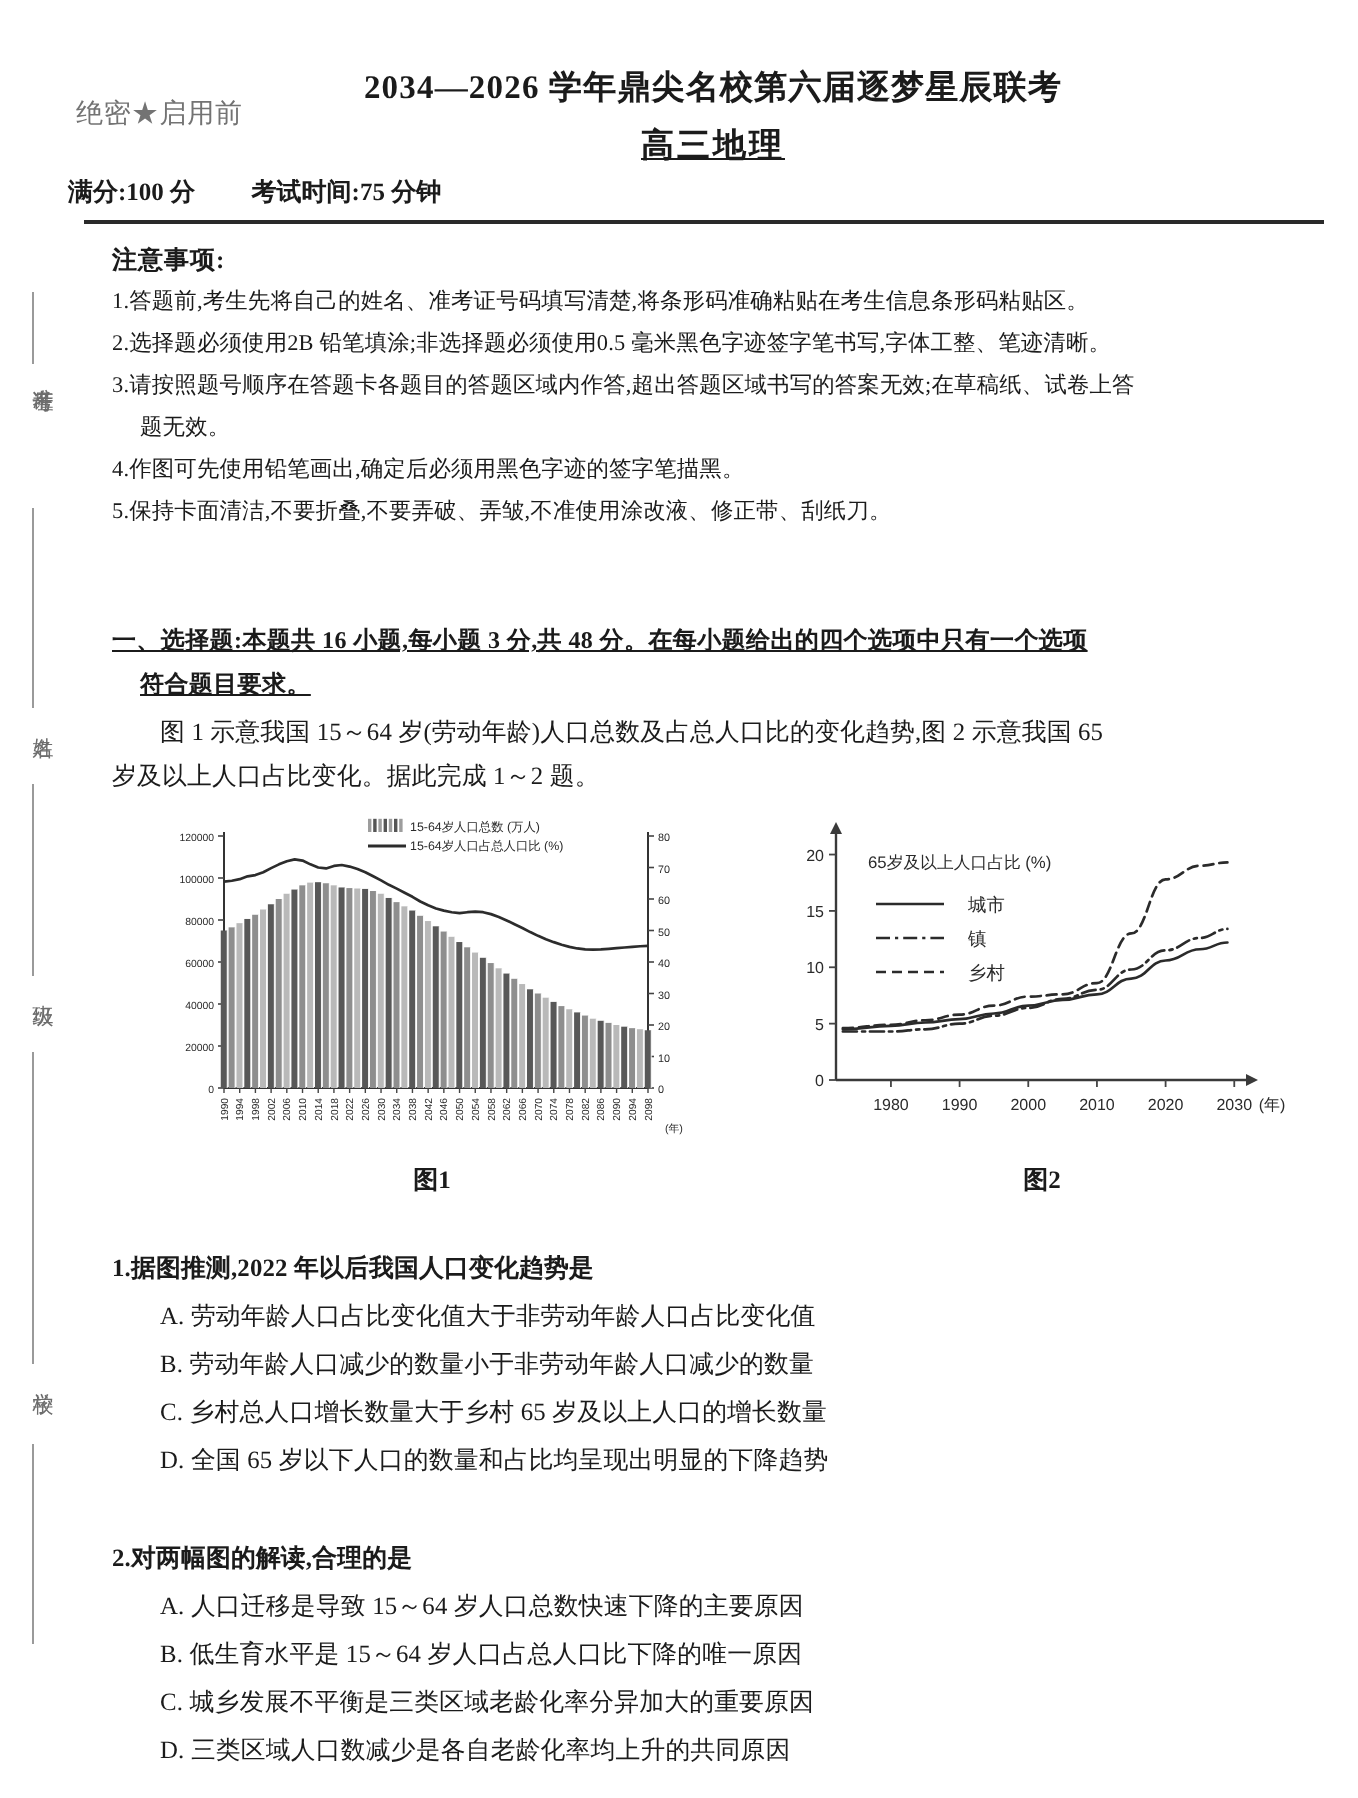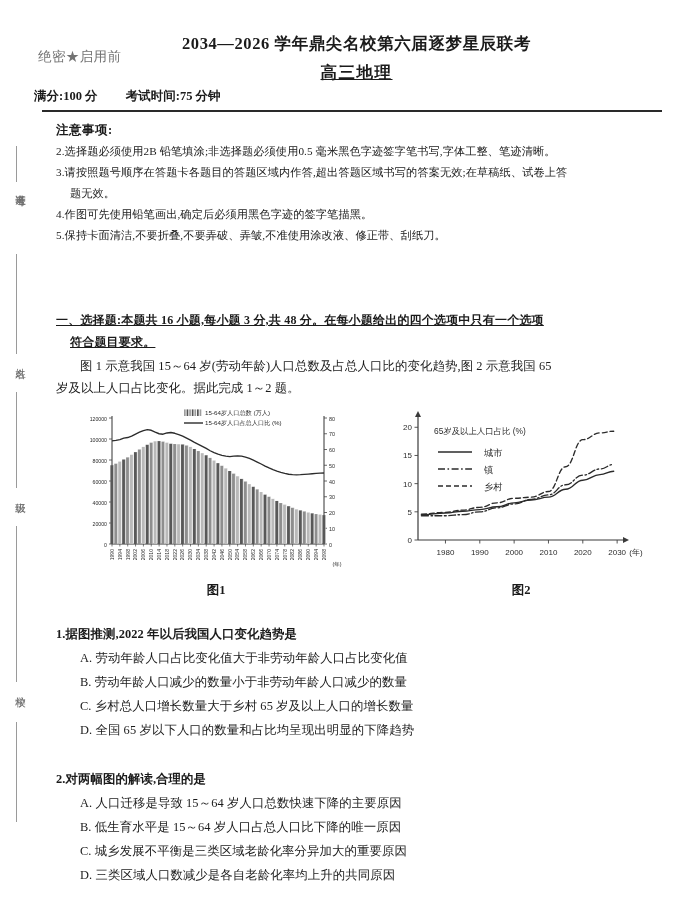--- a/index.html
+++ b/index.html
@@ -204,20 +204,21 @@
   <div class="doc-subject">高三地理</div>
   <div class="doc-meta">
     <span>满分:100 分</span>
     <span class="gap"></span>
     <span>考试时间:75 分钟</span>
   </div>
   <div class="rule"></div>
 
   <div id="notice">
     <div class="nt-head">注意事项:</div>
+    <div class="nt-item">1.答题前,考生先将自己的姓名、准考证号码填写清楚,将条形码准确粘贴在考生信息条形码粘贴区。</div>
     <div class="nt-item">2.选择题必须使用2B 铅笔填涂;非选择题必须使用0.5 毫米黑色字迹签字笔书写,字体工整、笔迹清晰。</div>
     <div class="nt-item">3.请按照题号顺序在答题卡各题目的答题区域内作答,超出答题区域书写的答案无效;在草稿纸、试卷上答</div>
     <div class="nt-item cont">题无效。</div>
     <div class="nt-item">4.作图可先使用铅笔画出,确定后必须用黑色字迹的签字笔描黑。</div>
     <div class="nt-item">5.保持卡面清洁,不要折叠,不要弄破、弄皱,不准使用涂改液、修正带、刮纸刀。</div>
   </div>
 
   <div id="sec1">
     <div>一、选择题:本题共 16 小题,每小题 3 分,共 48 分。在每小题给出的四个选项中只有一个选项</div>
     <div class="l2">符合题目要求。</div>

